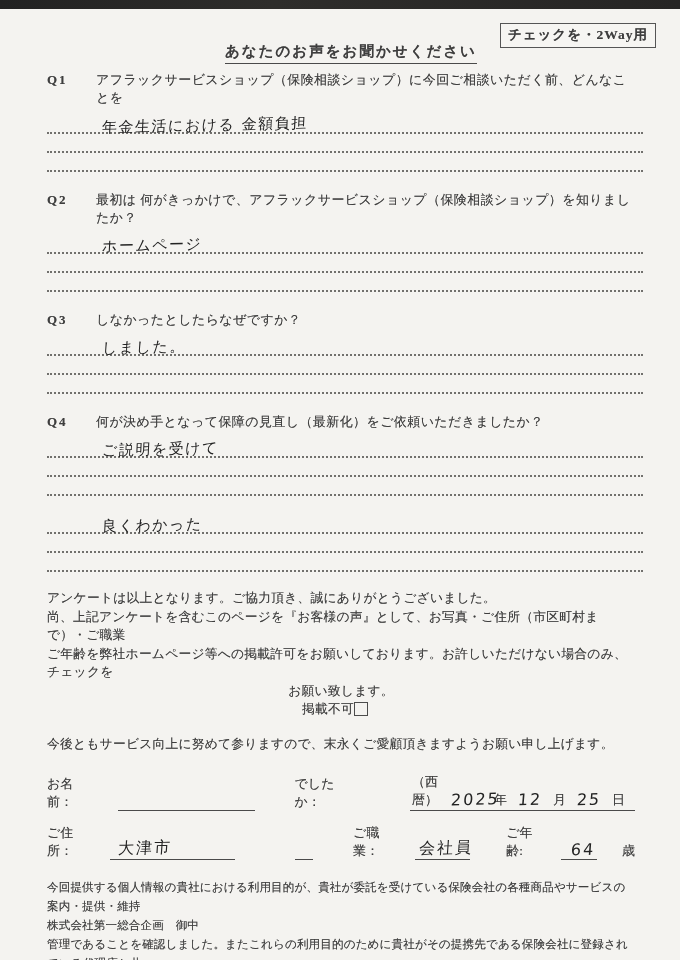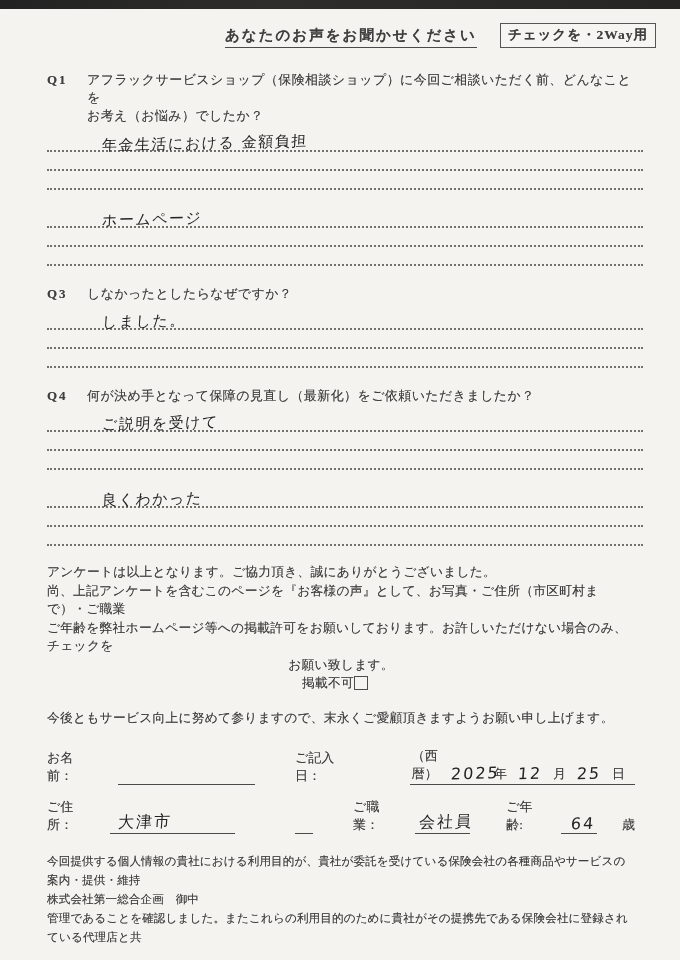--- a/index.html
+++ b/index.html
@@ -14,34 +14,34 @@
     margin:0 auto;
   }
   .scan-strip{
     position:absolute;top:0;left:0;width:680px;height:9px;
     background:linear-gradient(90deg,#222 0%,#2e2d2b 40%,#262524 100%);
   }
   .content{position:relative;padding:24px 45px 0 47px;}
   
   .header{position:relative;height:26px;margin-top:2px;}
   .title{
-    position:absolute;left:178px;top:0;
+    position:absolute;left:178px;top:16px;
     font-size:14.5px;font-weight:bold;letter-spacing:2px;
     border-bottom:1.6px solid #4a4a4a;padding-bottom:2px;
   }
   .type-box{
     position:absolute;right:-21px;top:-3px;
     border:1.2px solid #555;
     font-size:13.5px;font-weight:bold;letter-spacing:1px;
     padding:2px 7px 3px 7px;
     background:#f6f5f2;
   }
   
   .question{margin-top:19px;}
-  .q-row{display:flex;font-size:13px;line-height:18px;}
+  .q-row{display:flex;font-size:13px;line-height:18px;gap:9px;}
   .q-no{width:40px;flex:0 0 40px;letter-spacing:2px;font-weight:bold;}
   .q-text{flex:1;letter-spacing:.4px;}
   .answer-area{margin-top:8px;}
   .dotted-line{
     position:relative;height:17px;
     border-bottom:2px dotted #71706d;
     margin-right:-8px;
   }
   .handwriting{
     position:absolute;left:55px;bottom:-3px;
@@ -88,33 +88,38 @@
     <div class="header">
       <div class="title scan-text">あなたのお声をお聞かせください</div>
       <div class="type-box scan-text">チェックを・2Way用</div>
     </div>
 
     <div class="question">
       <div class="q-row">
         <span class="q-no scan-text">Q1</span>
         <div class="q-text scan-text">
           <div>アフラックサービスショップ（保険相談ショップ）に今回ご相談いただく前、どんなことを</div>
-          <div>お考え（お悩み）でしたか？</div>
         </div>
       </div>
       <div class="answer-area">
         <div class="dotted-line">
           <span class="handwriting">年金生活における 金額負担</span>
         </div>
         <div class="dotted-line"></div>
         <div class="dotted-line"></div>
       </div>
     </div>
 
     <div class="question">
+      <div class="q-row">
+        <span class="q-no scan-text">Q2</span>
+        <div class="q-text scan-text">
+          <div>最初は 何がきっかけで、アフラックサービスショップ（保険相談ショップ）を知りましたか？</div>
+        </div>
+      </div>
       <div class="answer-area">
         <div class="dotted-line">
           <span class="handwriting">ホームページ</span>
         </div>
         <div class="dotted-line"></div>
         <div class="dotted-line"></div>
       </div>
     </div>
 
     <div class="question">
@@ -174,21 +179,21 @@
 
     <div class="thanks scan-text">今後ともサービス向上に努めて参りますので、末永くご愛顧頂きますようお願い申し上げます。</div>
 
     <div class="form-block">
       <div class="form-row">
         <span class="scan-text">お名前：</span>
         <span class="u" style="width:152px;margin-left:4px;">
           <span class="hw-val"></span>
         </span>
         <span style="flex:1"></span>
-        <span class="scan-text">ご記入日：</span>
+        <span class="scan-text">でしたか：</span>
         <span class="date-group">
           <span class="scan-text">（西暦）</span>
           <span class="date-hw">2025</span>
           <span class="printed scan-text">年</span>
           <span class="date-hw">12</span>
           <span class="printed scan-text">月</span>
           <span class="date-hw">25</span>
           <span class="printed scan-text">日</span>
         </span>
       </div>

